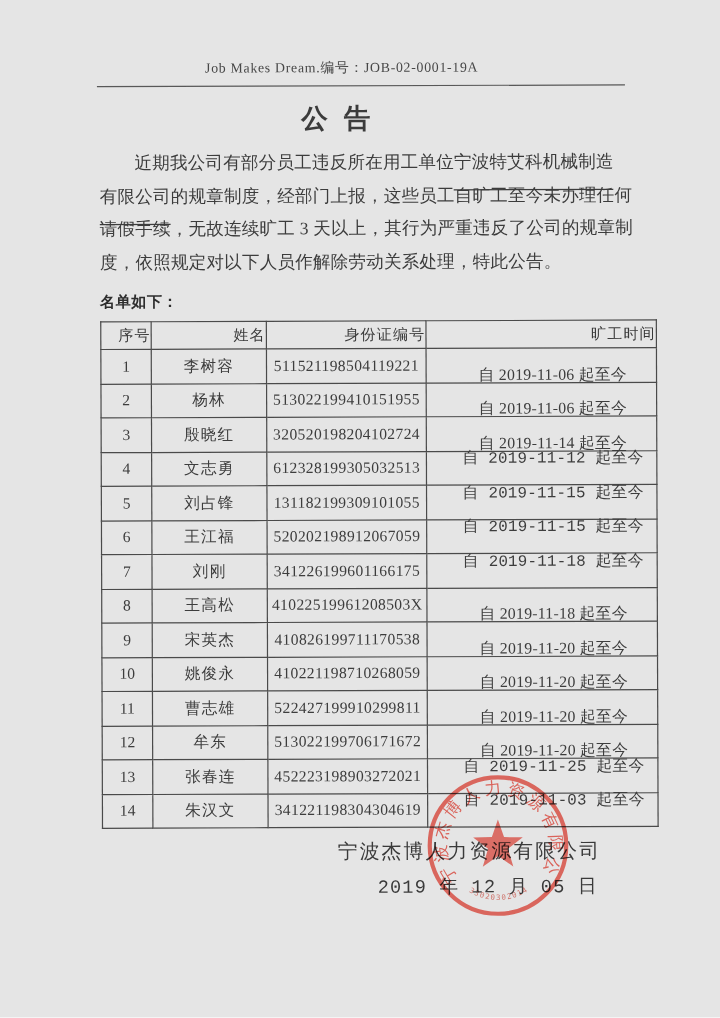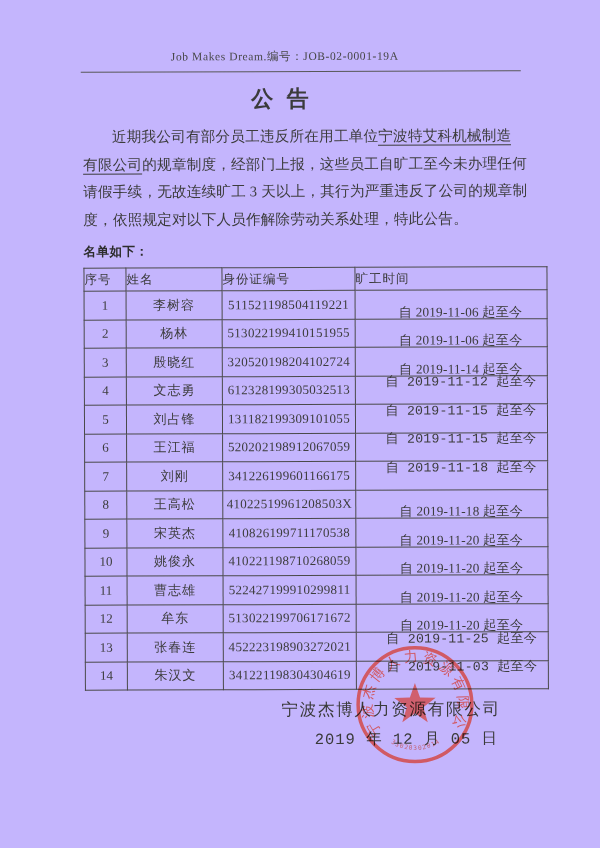--- a/index.html
+++ b/index.html
@@ -1,40 +1,40 @@
 <!DOCTYPE html>
 <html><head>
 <meta charset="utf-8">
 <style>
   html,body{margin:0;padding:0;background:#fff;}
-  .page{position:relative;width:600px;height:848px;background:#c4b5fd;overflow:hidden;
+  .page{position:relative;width:600px;height:848px;background:#e5e5e5;overflow:hidden;
         font-family:"Liberation Serif","DejaVu Serif",serif;color:#3a3a3a;}
   .inner{position:absolute;inset:0;transform:rotate(-0.2deg);}
 
   .ref{position:absolute;top:49px;left:0;width:572px;text-align:center;
        font-size:11.5px;letter-spacing:.6px;color:#474747;}
   .rule{position:absolute;top:71px;left:82px;width:440px;border-top:1.3px solid #585858;}
 
   .title{position:absolute;top:84px;left:0;width:566px;text-align:center;
          font-size:22px;font-weight:600;letter-spacing:4px;color:#3b3b3b;}
 
   .body-text{position:absolute;left:84px;top:123px;width:442px;
              font-size:14.6px;line-height:27.6px;letter-spacing:.2px;color:#3c3c3c;
              white-space:nowrap;}
   .body-text .l1{padding-left:29px;}
-  .ul{border-bottom:1.1px solid #3c3c3c;padding-bottom:1px;}
+  .ul{border-bottom:1.1px solid #3c3c3c;padding-bottom:14px;}
 
   .list-label{position:absolute;left:84px;top:243px;font-size:12.5px;font-weight:bold;
               color:#2d2d2d;letter-spacing:.5px;text-align:right;}
 
   table.roster{position:absolute;left:84px;top:267px;border-collapse:collapse;
                table-layout:fixed;}
   table.roster th,table.roster td{border:1px solid #4a4a4a;padding:0;}
   table.roster th{height:22px;font-size:12.5px;font-weight:400;letter-spacing:1px;
-                  color:#3a3a3a;text-align:left;}
+                  color:#3a3a3a;text-align:right;}
   table.roster td{height:27.5px;text-align:center;font-size:13px;color:#3d3d3d;
                   overflow:visible;}
   td.c-name{letter-spacing:1px;}
   td.c-id{letter-spacing:.3px;}
   td.c-abs span{position:relative;display:inline-block;font-size:13.2px;letter-spacing:.2px;margin-left:19px;}
   td.c-abs .dd{top:8px;}
   td.c-abs .du{top:-8px;font-family:Liberation Mono, monospace;}
 
   .company{position:absolute;top:699px;right:100px;font-size:16.5px;letter-spacing:1.8px;
            color:#3a3a3a;}

